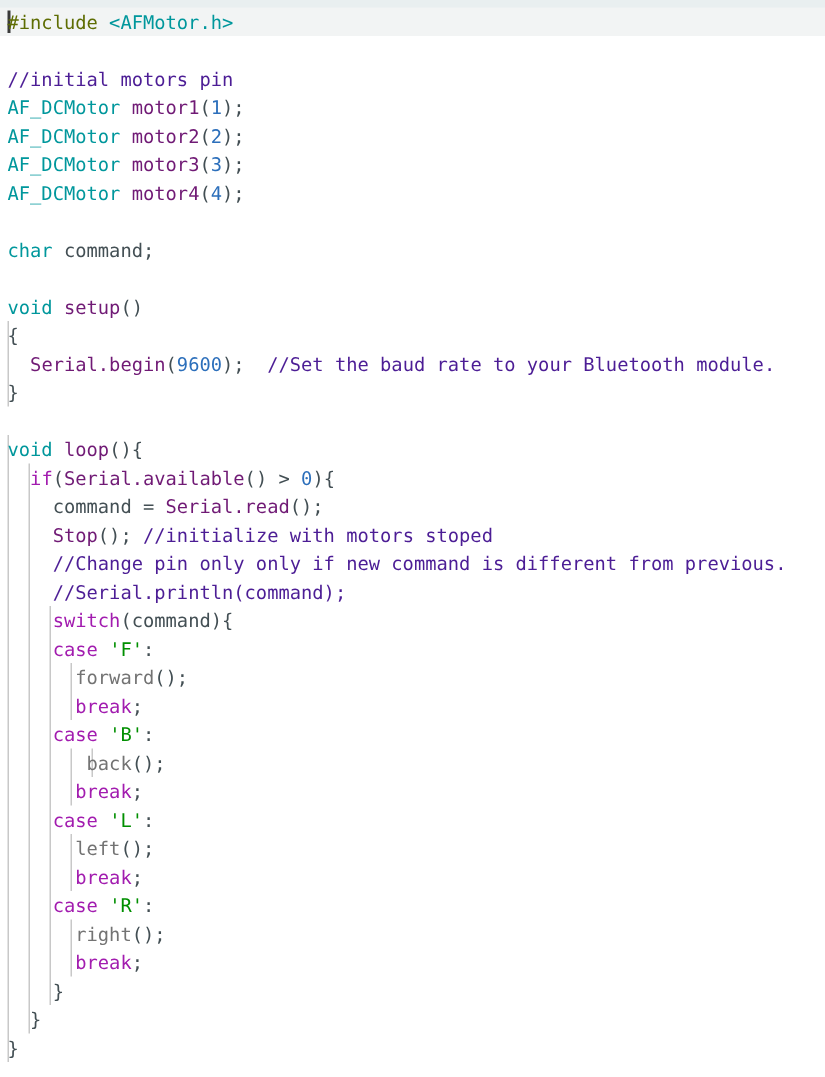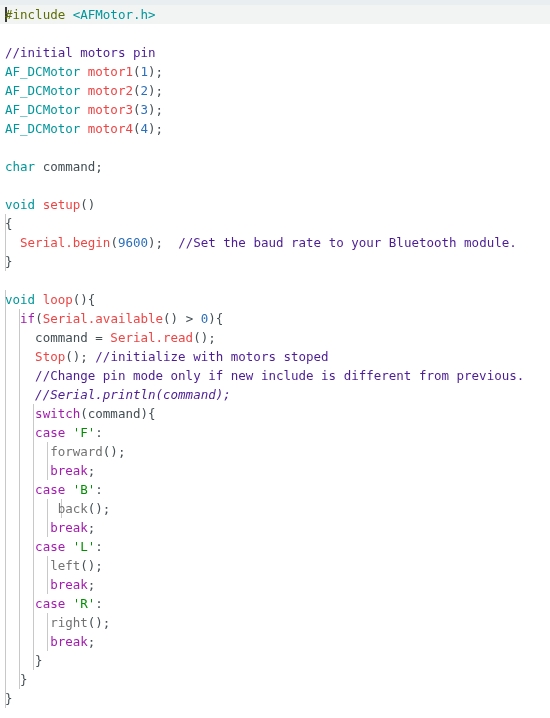--- a/index.html
+++ b/index.html
@@ -73,21 +73,21 @@
     color: #434f54;
     padding-left: 5px;
   }
 
   
   .tok-pre      { color: #5e6d03; }  
   .tok-inc      { color: #00979c; }  
   .tok-comment  { color: #4c1d95; }  
   .tok-type     { color: #00979c; }  
   .tok-kw       { color: #a21caf; }  
-  .tok-fn       { color: #ef4444; }  
+  .tok-fn       { color: #701a75; }  
   .tok-userfn   { color: #737373; }  
   .tok-num      { color: #2c6fbb; }  
   .tok-char     { color: #008f00; }  
   .tok-plain    { color: #434f54; }  
   .tok-brace    { color: #434f54; }
 </style>
 </head>
 <body>
 
 <div id="editor">
@@ -123,22 +123,22 @@
       <div class="line" style="top: 176px;"></div>
       <div class="line" style="top: 195px;"><span class="tok-type">void</span><span class="tok-plain"> </span><span class="tok-fn">setup</span><span class="tok-plain">()</span></div>
       <div class="line" style="top: 214px;"><span class="tok-brace">{</span></div>
       <div class="line" style="top: 233px;"><span class="tok-plain">  </span><span class="tok-fn">Serial.begin</span><span class="tok-plain">(</span><span class="tok-num">9600</span><span class="tok-plain">);  </span><span class="tok-comment">//Set the baud rate to your Bluetooth module.</span></div>
       <div class="line" style="top: 252px;"><span class="tok-brace">}</span></div>
       <div class="line" style="top: 271px;"></div>
       <div class="line" style="top: 290px;"><span class="tok-type">void</span><span class="tok-plain"> </span><span class="tok-fn">loop</span><span class="tok-plain">(){</span></div>
       <div class="line" style="top: 309px;"><span class="tok-plain">  </span><span class="tok-kw">if</span><span class="tok-plain">(</span><span class="tok-fn">Serial.available</span><span class="tok-plain">() &gt; </span><span class="tok-num">0</span><span class="tok-plain">){</span></div>
       <div class="line" style="top: 328px;"><span class="tok-plain">    command = </span><span class="tok-fn">Serial.read</span><span class="tok-plain">();</span></div>
       <div class="line" style="top: 347px;"><span class="tok-plain">    </span><span class="tok-fn">Stop</span><span class="tok-plain">(); </span><span class="tok-comment">//initialize with motors stoped</span></div>
-      <div class="line" style="top: 366px;"><span class="tok-plain">    </span><span class="tok-comment">//Change pin mode only if new include is different from previous.</span></div>
-      <div class="line" style="top: 385px; font-style: italic;"><span class="tok-plain">    </span><span class="tok-comment">//Serial.println(command);</span></div>
+      <div class="line" style="top: 366px;"><span class="tok-plain">    </span><span class="tok-comment">//Change pin only only if new command is different from previous.</span></div>
+      <div class="line" style="top: 385px;"><span class="tok-plain">    </span><span class="tok-comment">//Serial.println(command);</span></div>
       <div class="line" style="top: 404px;"><span class="tok-plain">    </span><span class="tok-kw">switch</span><span class="tok-plain">(command){</span></div>
       <div class="line" style="top: 423px;"><span class="tok-plain">    </span><span class="tok-kw">case</span><span class="tok-plain"> </span><span class="tok-char">'F'</span><span class="tok-plain">:</span></div>
       <div class="line" style="top: 442px;"><span class="tok-plain">      </span><span class="tok-userfn">forward</span><span class="tok-plain">();</span></div>
       <div class="line" style="top: 461px;"><span class="tok-plain">      </span><span class="tok-kw">break</span><span class="tok-plain">;</span></div>
       <div class="line" style="top: 480px;"><span class="tok-plain">    </span><span class="tok-kw">case</span><span class="tok-plain"> </span><span class="tok-char">'B'</span><span class="tok-plain">:</span></div>
       <div class="line" style="top: 499px;"><span class="tok-plain">       </span><span class="tok-userfn">back</span><span class="tok-plain">();</span></div>
       <div class="line" style="top: 518px;"><span class="tok-plain">      </span><span class="tok-kw">break</span><span class="tok-plain">;</span></div>
       <div class="line" style="top: 537px;"><span class="tok-plain">    </span><span class="tok-kw">case</span><span class="tok-plain"> </span><span class="tok-char">'L'</span><span class="tok-plain">:</span></div>
       <div class="line" style="top: 556px;"><span class="tok-plain">      </span><span class="tok-userfn">left</span><span class="tok-plain">();</span></div>
       <div class="line" style="top: 575px;"><span class="tok-plain">      </span><span class="tok-kw">break</span><span class="tok-plain">;</span></div>

